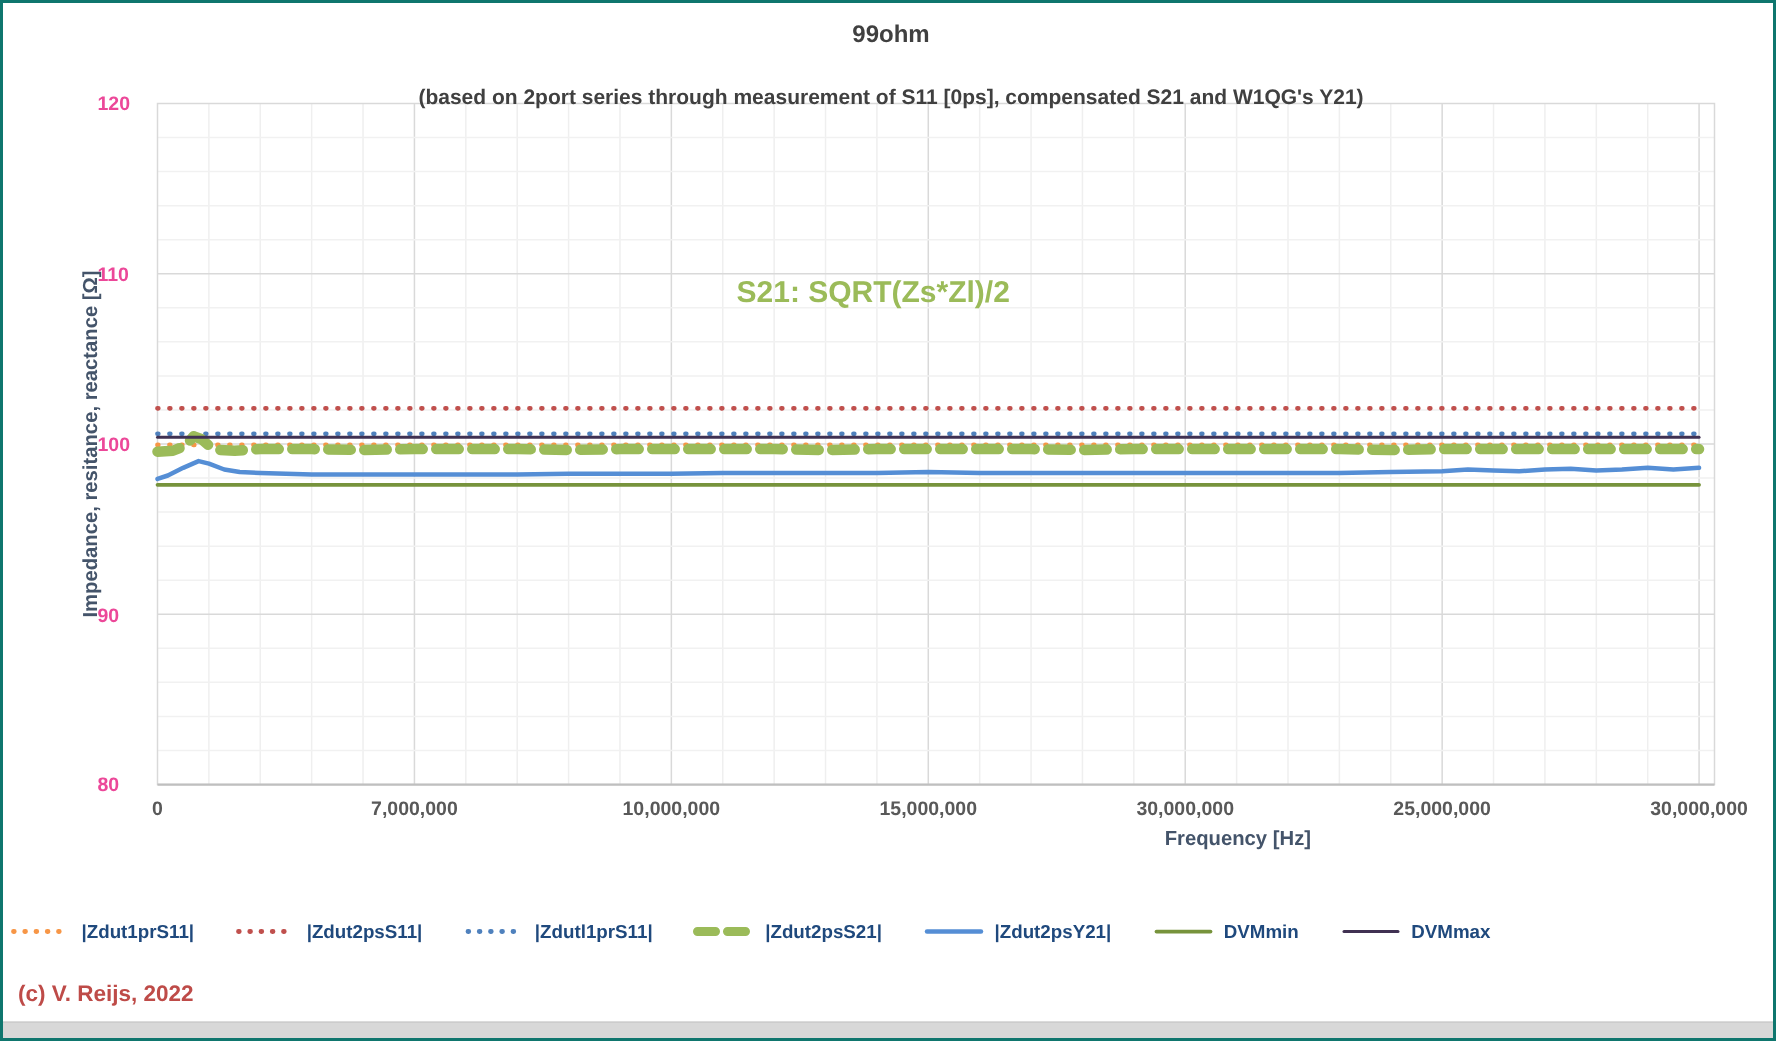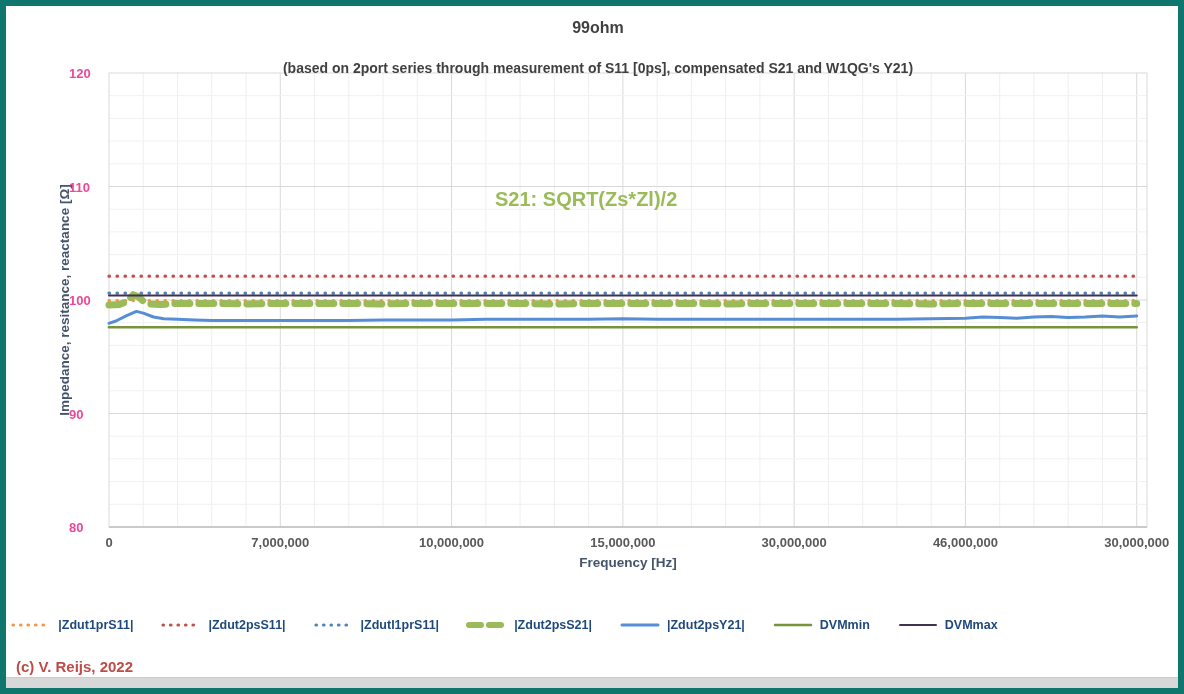--- a/index.html
+++ b/index.html
@@ -1,41 +1,41 @@
 <!DOCTYPE html>
 <html><head>
 <meta charset="utf-8">
 <style>
   html,body{margin:0;padding:0;background:#ffffff;}
   #screen{
     position:relative;
     width:1184px;height:694px;
     background:#ffffff;
-    border:6px solid #0f766e;
+    border:2px solid #0f766e;
     box-sizing:border-box;
     overflow:hidden;
     font-family:"Liberation Sans", sans-serif;
   }
   .abs{position:absolute;}
   #chart-title{
     top:13px;left:0;width:1184px;text-align:center;
     font-size:16px;font-weight:bold;color:#404040;
   }
   #chart-subtitle{
     top:54px;left:0;width:1184px;text-align:center;
     font-size:14px;font-weight:bold;color:#404040;
   }
   #y-axis-title{
     top:294px;left:58px;
     transform:translate(-50%,-50%) rotate(-90deg);
     white-space:nowrap;
     font-size:13.5px;font-weight:bold;color:#44546a;
   }
   #x-axis-title{
-    top:549px;left:372px;width:500px;text-align:center;
+    top:549px;left:372px;width:500px;text-align:right;
     font-size:13.5px;font-weight:bold;color:#44546a;
   }
   .y-tick{
     width:34px;text-align:left;
     font-size:13px;font-weight:bold;color:#ec4899;
     transform:translateY(-50%);
   }
   .x-tick{
     width:110px;text-align:center;
     font-size:13px;font-weight:bold;color:#595959;
@@ -184,20 +184,20 @@
     </div>
 
   <div class="abs" id="copyright">(c) V. Reijs, 2022</div>
 
   <div class="abs" id="bottom-strip"></div>
 <div class="abs x-tick" style="left: 103px; top: 529px;">0</div>
     <div class="abs x-tick" style="left: 274.287px; top: 529px;">7,000,000</div>
     <div class="abs x-tick" style="left: 445.574px; top: 529px;">10,000,000</div>
     <div class="abs x-tick" style="left: 616.861px; top: 529px;">15,000,000</div>
     <div class="abs x-tick" style="left: 788.149px; top: 529px;">30,000,000</div>
-    <div class="abs x-tick" style="left: 959.436px; top: 529px;">46,000,000</div>
+    <div class="abs x-tick" style="left: 959.436px; top: 529px;">25,000,000</div>
     <div class="abs x-tick" style="left: 1130.72px; top: 529px;">30,000,000</div>
     <div class="abs y-tick" style="left: 63px; top: 521px;">80</div>
     <div class="abs y-tick" style="left: 63px; top: 407.5px;">90</div>
     <div class="abs y-tick" style="left: 63px; top: 294px;">100</div>
     <div class="abs y-tick" style="left: 63px; top: 180.5px;">110</div>
     <div class="abs y-tick" style="left: 63px; top: 67px;">120</div>
   </div>
 
 </body></html>

